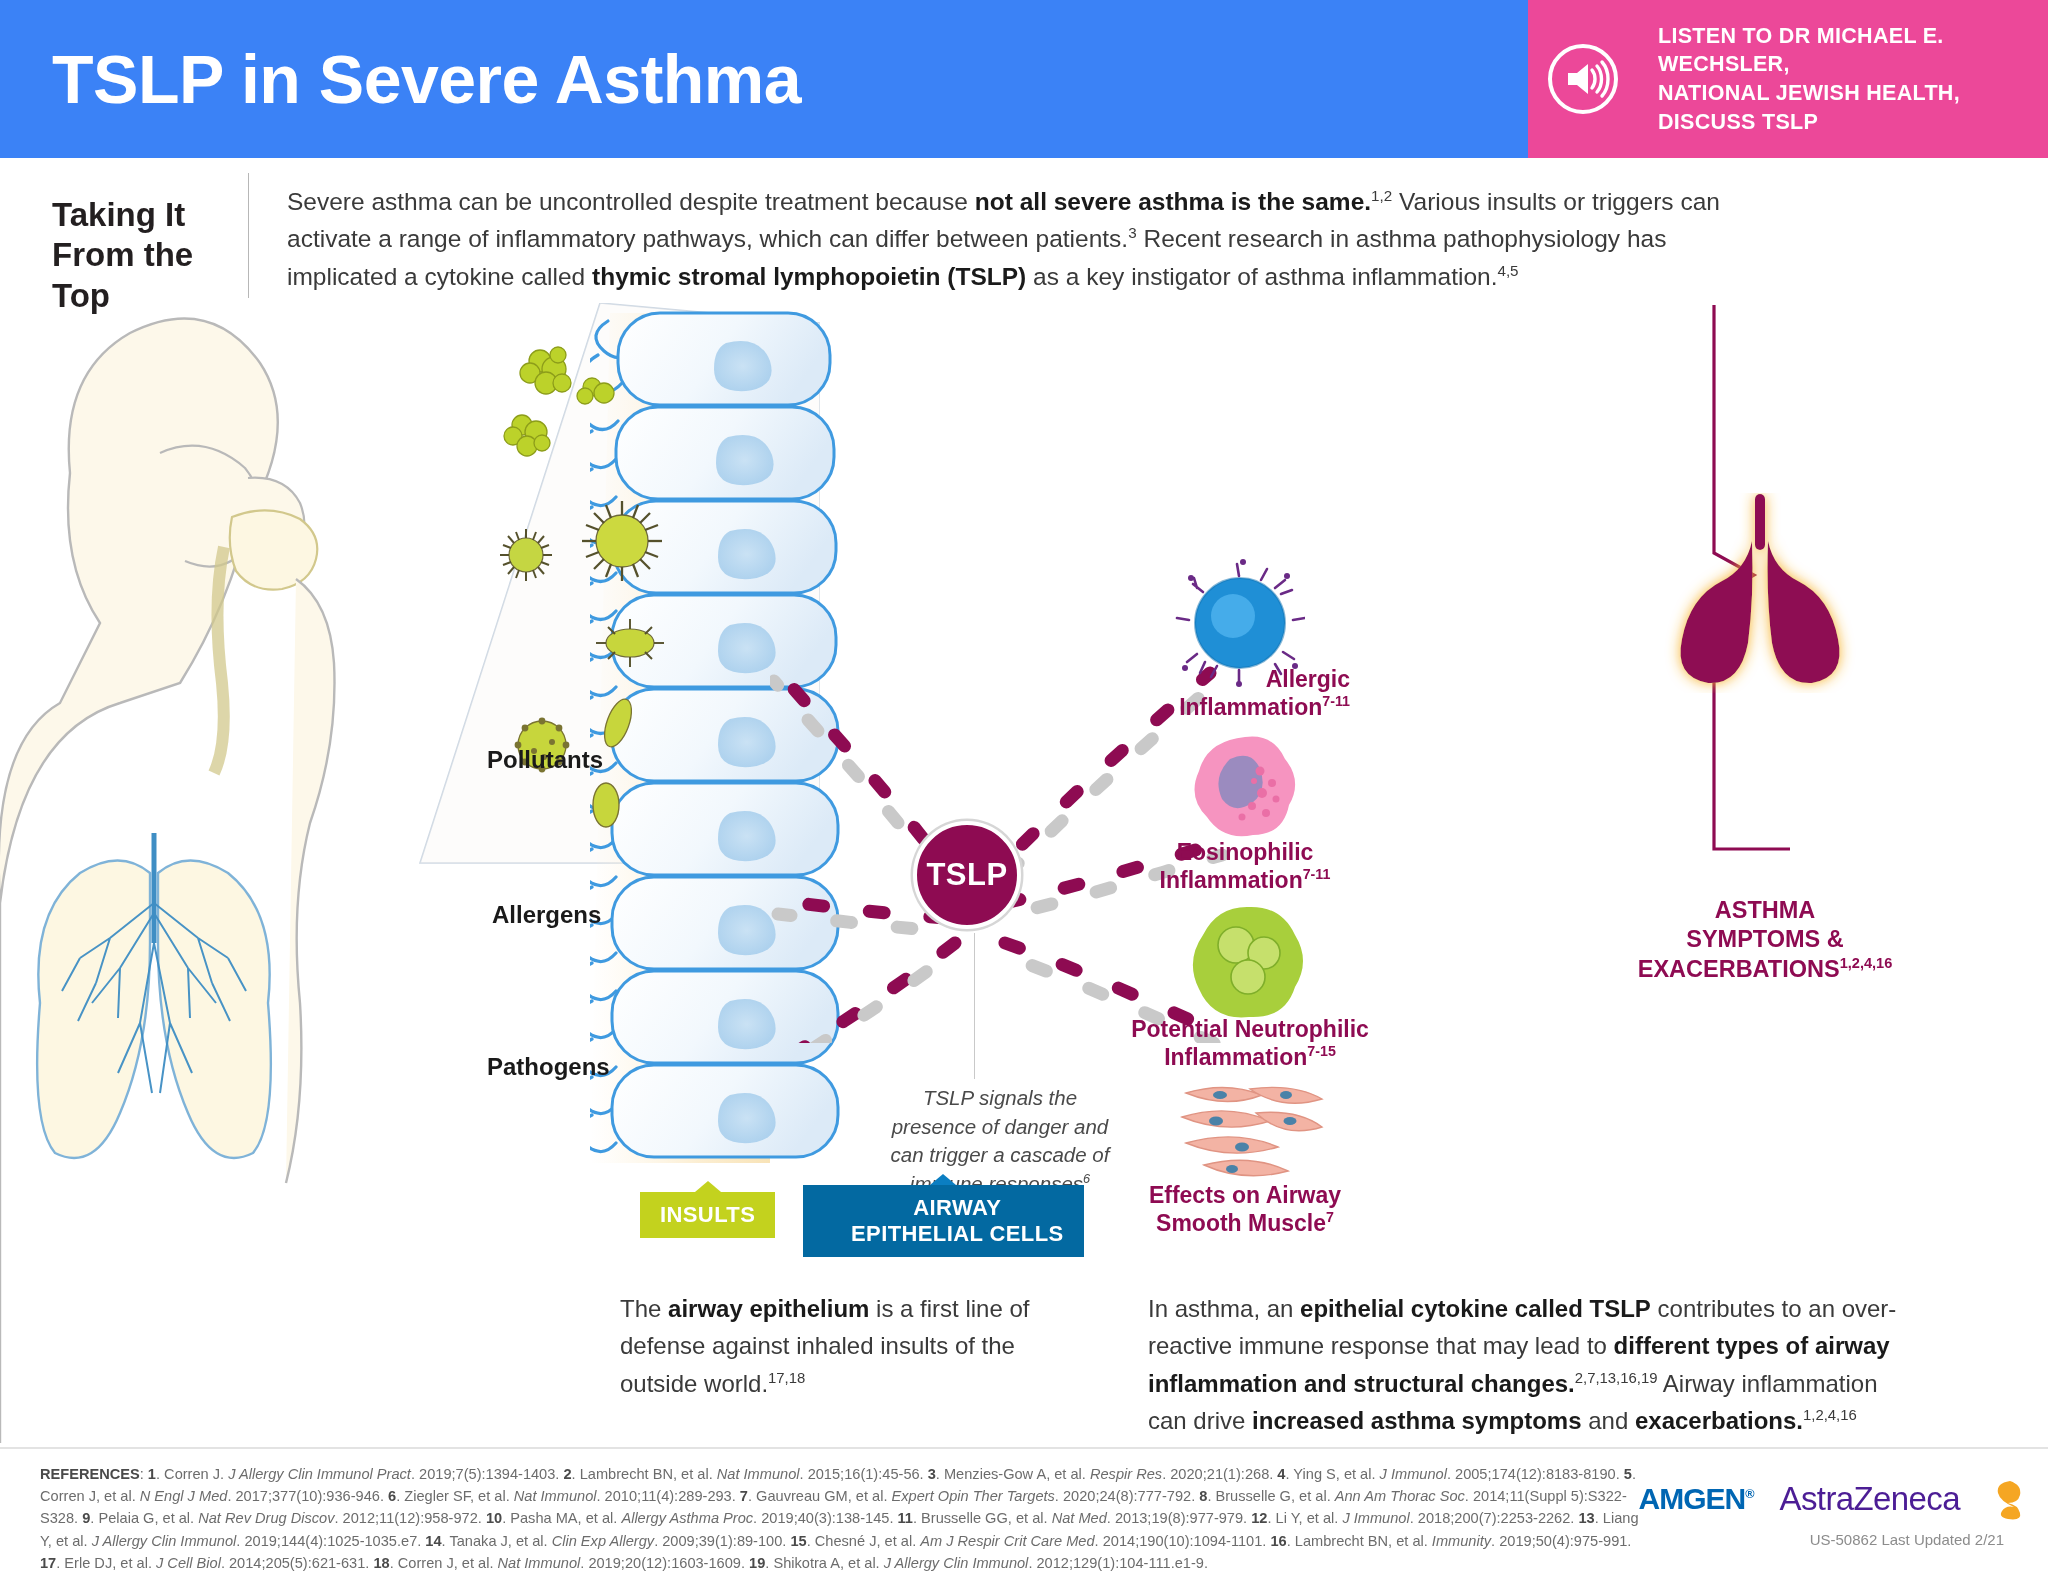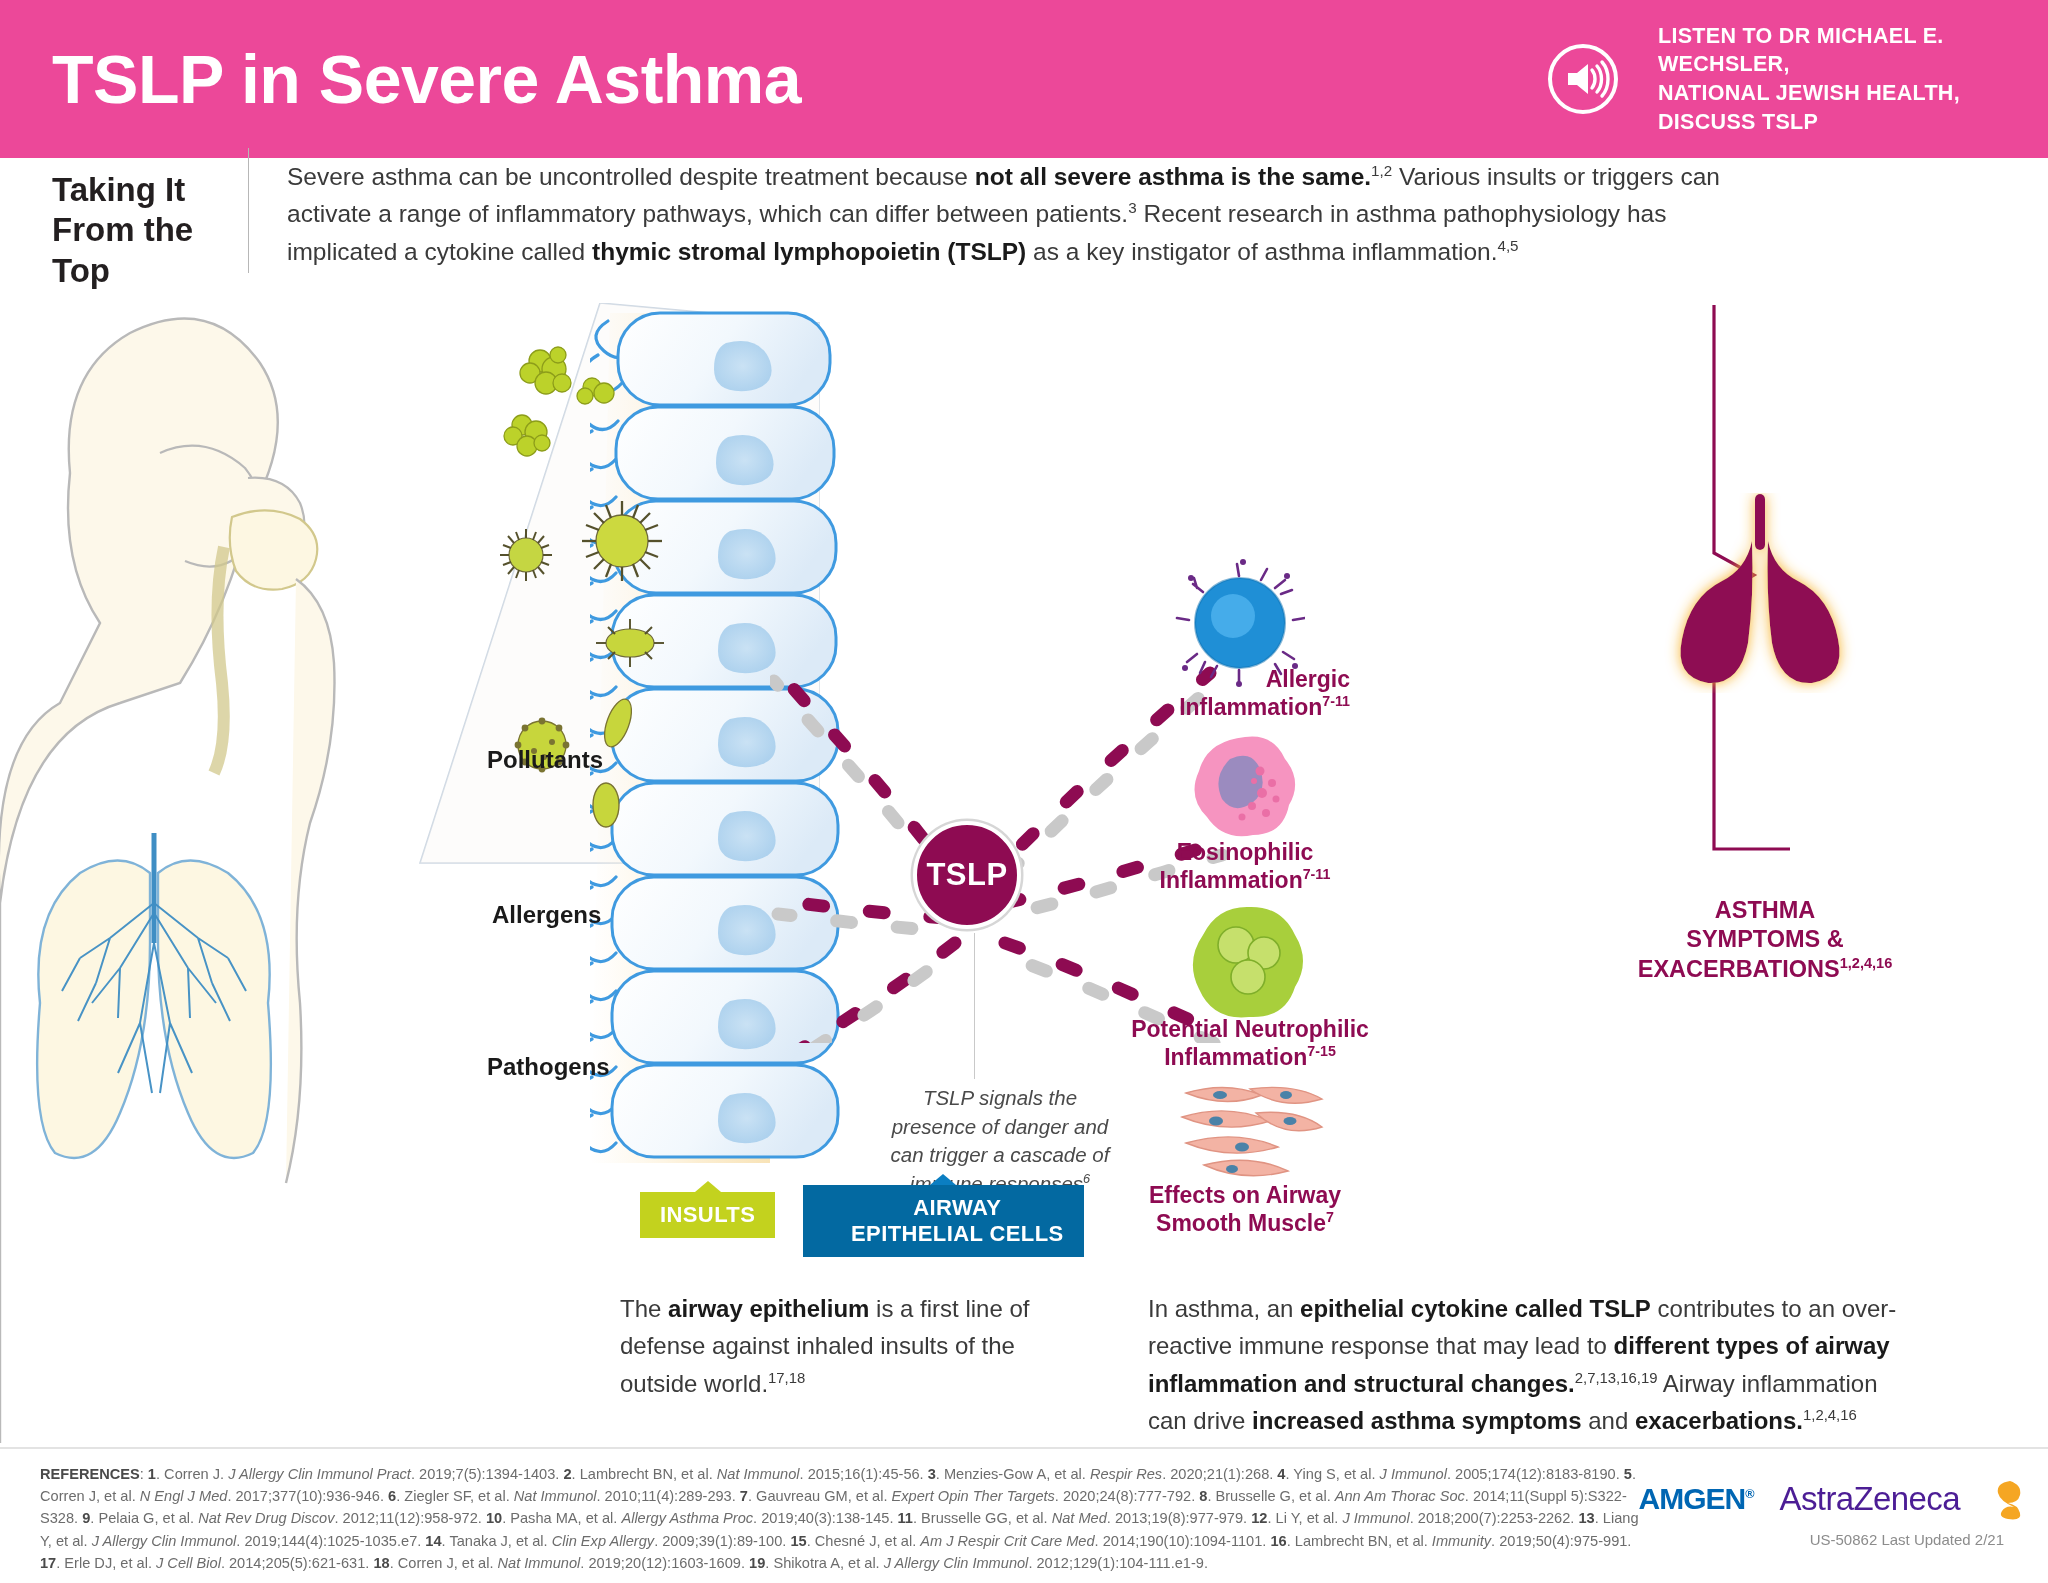--- a/index.html
+++ b/index.html
@@ -8,37 +8,37 @@
     width:2048px; height:1583px;
     font-family:"Liberation Sans", sans-serif;
     background:#ffffff;
     color:#231f20;
     overflow:hidden;
     position:relative;
   }
 
   
   .header { position:absolute; left:0; top:0; width:2048px; height:158px; display:flex; }
-  .header-left { background:#ec4899; flex:1 1 auto; display:flex; align-items:center; }
+  .header-left { background:#3b82f6; flex:1 1 auto; display:flex; align-items:center; }
   .header-title {
     color:#fff; font-size:68px; font-weight:bold; letter-spacing:-0.5px;
     margin-left:52px; line-height:1;
   }
   .header-right {
     background:#ec4899; width:520px; display:flex; align-items:center; gap:38px;
     padding-left:18px;
   }
   .speaker-icon { width:74px; height:74px; flex:0 0 74px; }
   .listen-text {
     color:#ffffff; font-size:21.5px; font-weight:bold; line-height:1.33;
     letter-spacing:0.3px;
   }
 
   
-  .intro { position:absolute; left:0; top:142px; width:2048px; height:145px; display:flex; }
+  .intro { position:absolute; left:0; top:167px; width:2048px; height:145px; display:flex; }
   .intro-label {
     width:248px; flex:0 0 248px; padding-left:52px; padding-top:28px;
     font-size:33px; font-weight:bold; line-height:1.22; color:#231f20;
   }
   .intro-divider { width:1px; background:#b7b7b7; margin:6px 0 14px 0; flex:0 0 1px; }
   .intro-body {
     padding:16px 0 0 38px; font-size:24.5px; line-height:1.53; color:#3a3a3a;
     max-width:1480px;
   }
   .intro-body b { color:#1a1a1a; }

